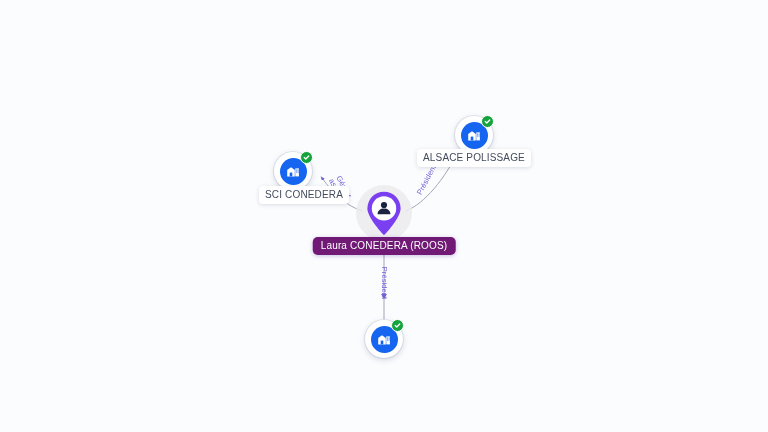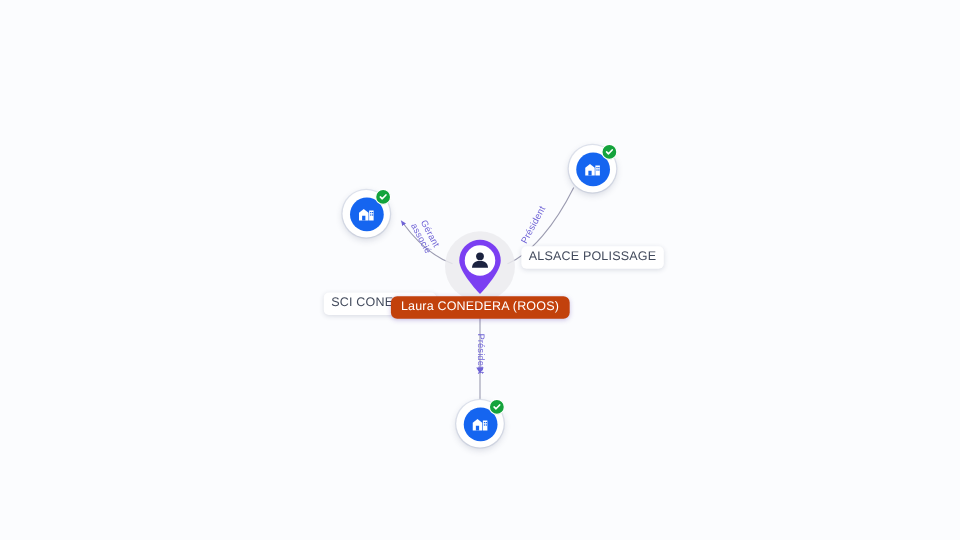--- a/index.html
+++ b/index.html
@@ -84,21 +84,20 @@
     position: absolute;
     white-space: nowrap;
     background: #ffffff;
     color: #424a5c;
     font-size: 10px;
     letter-spacing: 0.15px;
     padding: 3px 6px 4px 6px;
     border-radius: 4px;
     box-shadow: 0 1px 4px rgba(40, 50, 90, 0.16);
     transform: translateX(-50%);
-    margin-top: 48px;
   }
 
   
   #person-node { z-index: 6; }
   #person-node .halo {
     position: absolute;
     left: 50%;
     top: 50%;
     transform: translate(-50%, -50%);
     width: 56px;
@@ -110,21 +109,21 @@
   .pin {
     position: relative;
     width: 38px;
     height: 46px;
   }
   .pin svg { display: block; }
 
   .person-caption {
     position: absolute;
     white-space: nowrap;
-    background: #c2410c;
+    background: #701a75;
     color: #ffffff;
     font-size: 10px;
     letter-spacing: 0.15px;
     padding: 3px 8px 4px 8px;
     border-radius: 5px;
     transform: translateX(-50%);
     box-shadow: 0 1px 4px rgba(70, 30, 160, 0.28);
     z-index: 7;
   }
 

